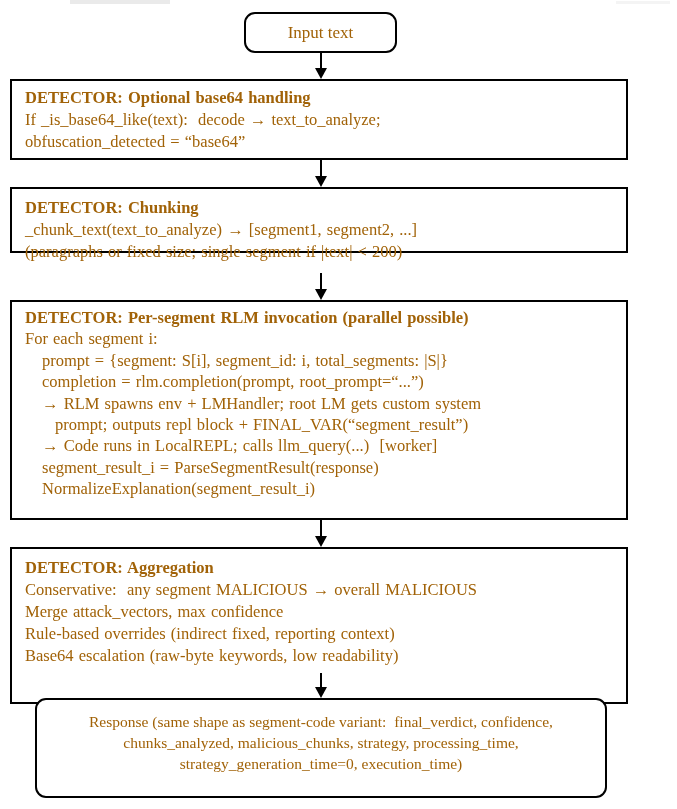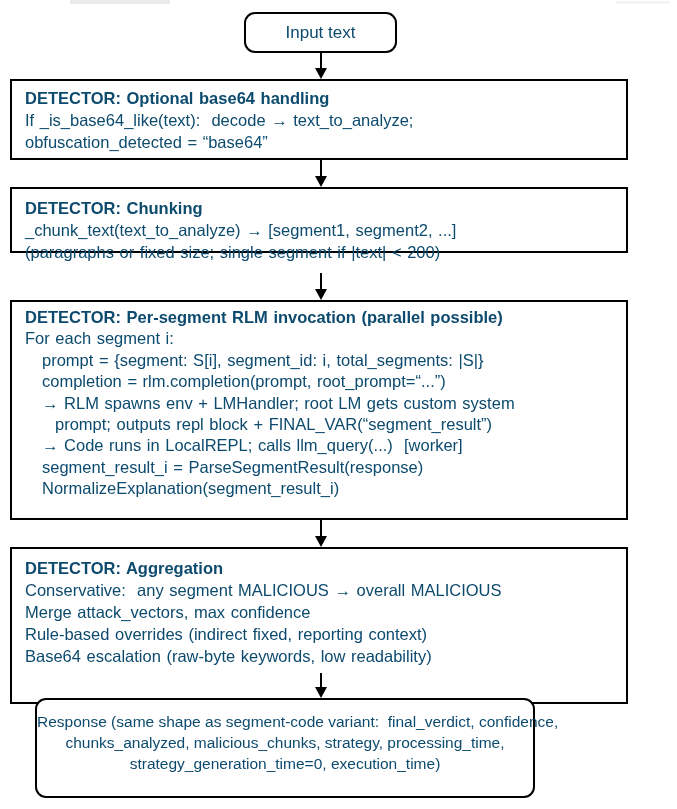--- a/index.html
+++ b/index.html
@@ -1,42 +1,42 @@
 <!DOCTYPE html>
 <html><head>
 <meta charset="utf-8">
 <style>
   html, body { margin: 0; padding: 0; background: #ffffff; }
   .canvas {
     position: relative;
     width: 677px;
     height: 809px;
     background: #ffffff;
-    color: #0c4a6e;
-    font-family: Liberation Sans, sans-serif;
+    color: #a16207;
+    font-family: Liberation Serif, serif;
     overflow: hidden;
   }
   .crop-artifact { position: absolute; background: #eaeaea; }
   .crop-artifact.a1 { left: 70px; top: 0; width: 100px; height: 4px; }
   .crop-artifact.a2 { left: 616px; top: 1px; width: 54px; height: 3px; background: #f4f4f4; }
 
   .terminal-node {
     position: absolute;
     border: 2px solid #000;
     border-radius: 11px;
     background: #fff;
     box-sizing: border-box;
   }
   .input-node {
     left: 244px; top: 12px; width: 153px; height: 41px;
     display: flex; align-items: center; justify-content: center;
     font-size: 17px;
   }
   .response-node {
-    left: 35px; top: 698px; width: 500px; height: 100px;
+    left: 35px; top: 698px; width: 572px; height: 100px;
     text-align: center;
     padding-top: 11px;
     font-size: 15.5px;
     line-height: 21px;
   }
   .response-node .line { white-space: pre; }
 
   .detector-box {
     position: absolute;
     left: 10px; width: 618px;

